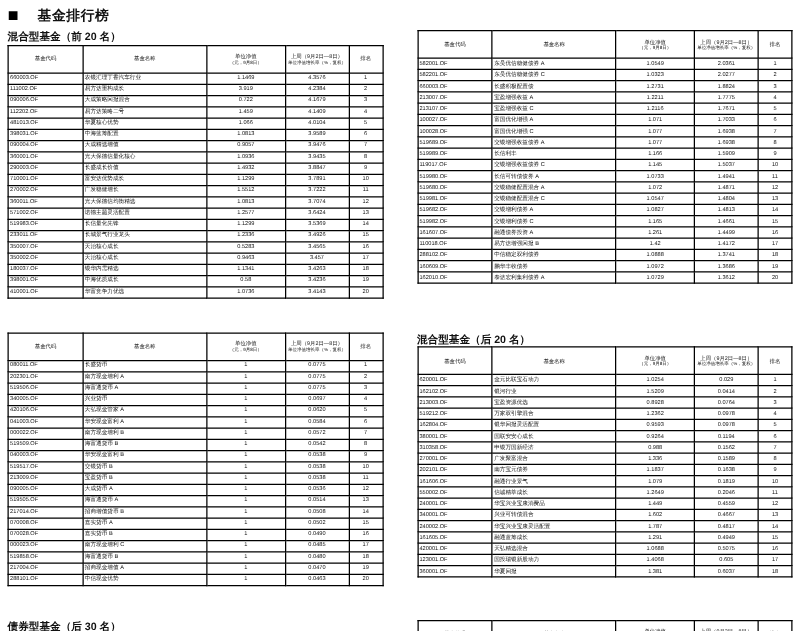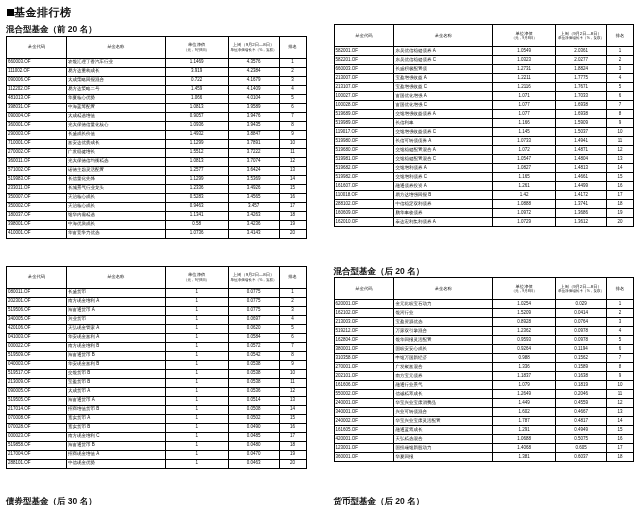--- a/index.html
+++ b/index.html
@@ -11,21 +11,21 @@
     font-family: "Liberation Sans", sans-serif;
     color: #111;
     overflow: hidden;
   }
   .page { padding: 4px 6px 0 6px; }
 
   
   .main-title {
     display: flex;
     align-items: center;
-    gap: 0;
+    gap: 16px;
     font-size: 11px;
     font-weight: bold;
     letter-spacing: 0.5px;
     margin: 1px 0 4px 1px;
   }
   .main-title .sq {
     width: 7px; height: 7px;
     background: #000;
     display: inline-block;
   }
@@ -899,21 +899,20 @@
               <td class="name">泰达宏利效率债券 B</td>
               <td class="nav">1.0219</td>
               <td class="chg">0.2053</td>
               <td class="rank">16</td>
             </tr>
           </tbody>
       </table>
     </div>
 
     <div class="block">
-      <div class="block-title">货币型基金（后 20 名）</div>
       <table class="ft">
         <colgroup>
             <col class="c-code">
             <col class="c-name">
             <col class="c-nav">
             <col class="c-chg">
             <col class="c-rank">
           </colgroup>
         <thead>
           <tr>

